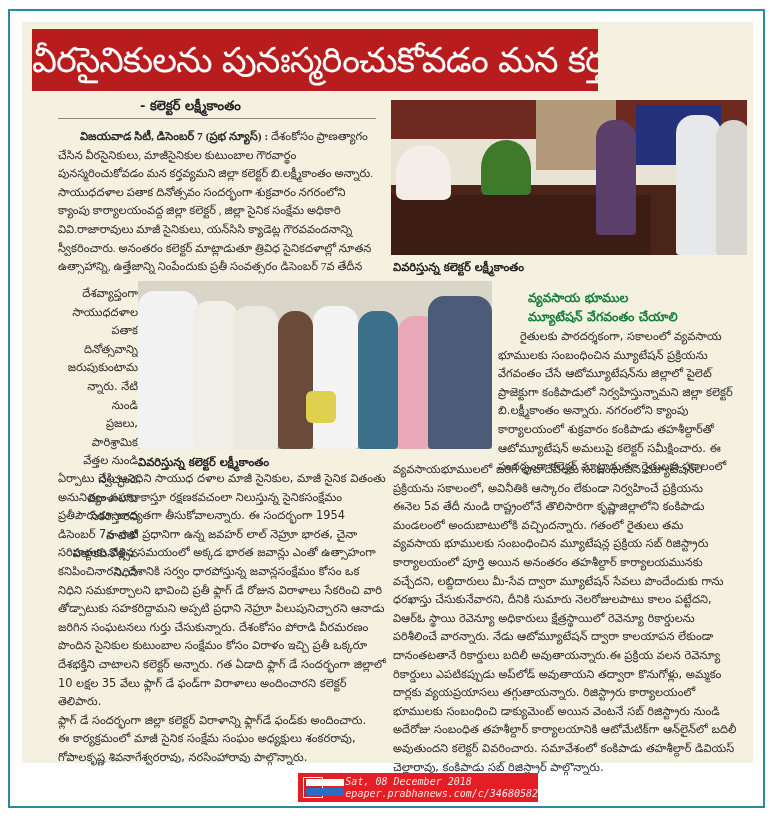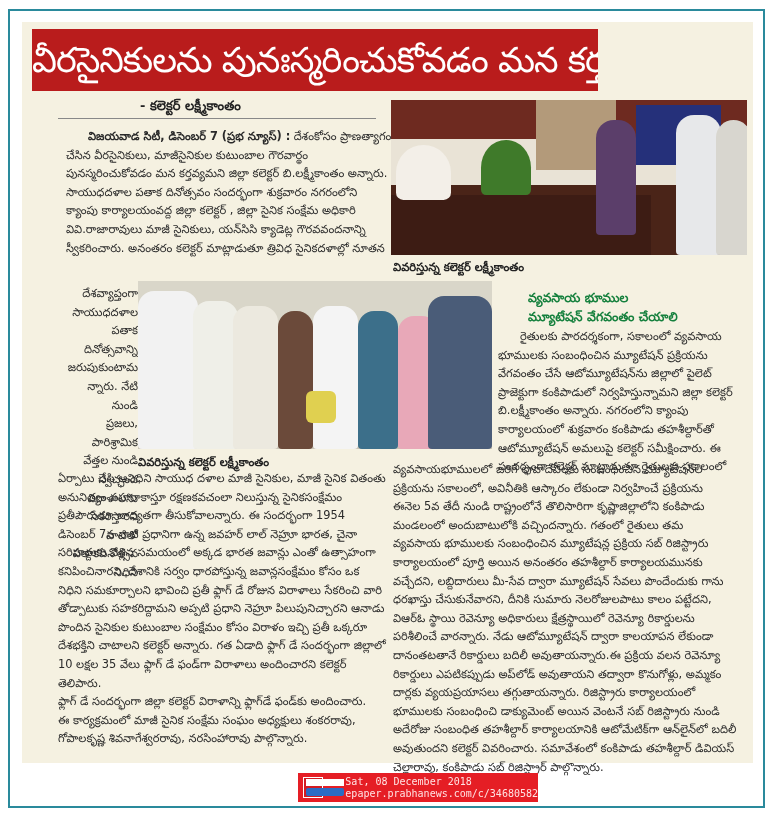--- a/index.html
+++ b/index.html
@@ -27,40 +27,41 @@
   .photo1 .plant{position:absolute;left:90px;top:40px;width:50px;height:55px;background:#3f7a2a;border-radius:50% 50% 10% 10%;}
   .cap1{position:absolute;left:393px;top:260px;font-size:11.5px;font-weight:bold;color:#222;}
   .photo2{position:absolute;left:138px;top:281px;width:354px;height:168px;background:linear-gradient(180deg,#d9d6c9 0 30%,#c9c3b5 30% 100%);}
   .photo2 .m{position:absolute;border-radius:16px 16px 4px 4px;}
   .cap2{position:absolute;left:138px;top:455px;font-size:11.5px;font-weight:bold;color:#222;}
   .subhead{position:absolute;left:528px;top:288px;font-size:12.5px;font-weight:bold;color:#15803d;line-height:19px;}
   .stamp{position:absolute;left:298px;top:773px;width:240px;height:29px;background:#e51e25;display:flex;align-items:center;}
   .stamp .logo{width:44px;height:21px;margin-left:5px;border:1px solid #fff;box-sizing:border-box;background:#d31b22;position:relative;}
   .stamp .logo .top{position:absolute;left:2px;top:1px;width:38px;height:7px;background:#fff;}
   .stamp .logo .bot{position:absolute;left:2px;top:10px;width:38px;height:8px;background:#2b6cc4;border-radius:2px;}
-  .stamp .meta{margin-left:22px;font-family:"DejaVu Sans Mono",monospace;font-size:10px;line-height:12px;color:#ffe3e3;}
+  .stamp .meta{margin-left:22px;font-family:"DejaVu Sans Mono",monospace;font-size:10px;line-height:12px;color:#ffe3e3;font-style:italic;}
 </style>
 </head>
 <body>
 
 <div class="frame"></div>
 <div class="panel"></div>
 
 <div class="headline">వీరసైనికులను పునఃస్మరించుకోవడం మన కర్తవ్యం</div>
 <div class="byline">-  కలెక్టర్ లక్ష్మీకాంతం</div>
 <div class="rule"></div>
 
-<div class="txt" style="left:66px;top:127px;width:330px;">
+<div class="txt" style="left:58px;top:127px;width:330px;font-family:Liberation Serif, serif;">
   <p class="ind"><span class="lead">విజయవాడ సిటీ, డిసెంబర్ 7 (ప్రభ న్యూస్) :</span> <span>దేశంకోసం ప్రాణత్యాగం</span></p>
   <p>చేసిన వీరసైనికులు, మాజీసైనికుల కుటుంబాల గౌరవార్థం</p>
   <p>పునస్మరించుకోవడం మన కర్తవ్యమని జిల్లా కలెక్టర్ బి.లక్ష్మీకాంతం అన్నారు.</p>
   <p>సాయుధదళాల పతాక దినోత్సవం సందర్భంగా శుక్రవారం నగరంలోని</p>
   <p>క్యాంపు కార్యాలయంవద్ద జిల్లా కలెక్టర్ , జిల్లా సైనిక సంక్షేమ అధికారి</p>
   <p>వివి.రాజారావులు మాజీ సైనికులు, యన్‌సిసి క్యాడెట్ల గౌరవవందనాన్ని</p>
   <p>స్వీకరించారు. అనంతరం కలెక్టర్ మాట్లాడుతూ త్రివిధ సైనికదళాల్లో నూతన</p>
+  <p>ఉత్సాహాన్ని, ఉత్తేజాన్ని నింపేందుకు ప్రతీ సంవత్సరం డిసెంబర్ 7వ తేదీన</p>
 </div>
 
 <div class="txt" style="left:58px;top:284px;width:80px;text-align:right;">
   <p>దేశవ్యాప్తంగా</p>
   <p>సాయుధదళాల</p>
   <p>పతాక దినోత్సవాన్ని</p>
   <p>జరుపుకుంటామ</p>
   <p>న్నారు. నేటి నుండి</p>
   <p>ప్రజలు, పారిశ్రామిక</p>
   <p>వేత్తల నుండి</p>
@@ -97,20 +98,21 @@
 
 <div class="txt" style="left:58px;top:469px;width:335px;">
   <p>ఏర్పాటు చేసి ఆనిధిని సాయుధ దళాల మాజీ సైనికుల, మాజీ సైనిక వితంతు</p>
   <p>అనునిత్యం పహారాకాస్తూ రక్షణకవచంలా నిలుస్తున్న సైనికసంక్షేమం</p>
   <p>ప్రతీపౌరుడూ బాధ్యతగా తీసుకోవాలన్నారు. ఈ సందర్భంగా 1954</p>
   <p>డిసెంబర్ 7న నాటి ప్రధానిగా ఉన్న జవహర్ లాల్ నెహ్రూ భారత, చైనా</p>
   <p>సరిహద్దుకు వెళ్లిన సమయంలో అక్కడ భారత జవాన్లు ఎంతో ఉత్సాహంగా</p>
   <p>కనిపించినారని, దేశానికి సర్వం ధారపోస్తున్న జవాన్లసంక్షేమం కోసం ఒక</p>
   <p>నిధిని సమకూర్చాలని భావించి ప్రతీ ఫ్లాగ్ డే రోజున విరాళాలు సేకరించి వారి</p>
   <p>తోడ్పాటుకు సహకరిద్దామని అప్పటి ప్రధాని నెహ్రూ పిలుపునిచ్చారని ఆనాడు</p>
+  <p>జరిగిన సంఘటనలు గుర్తు చేసుకున్నారు. దేశంకోసం పోరాడి వీరమరణం</p>
   <p>పొందిన సైనికుల కుటుంబాల సంక్షేమం కోసం విరాళం ఇచ్చి ప్రతీ ఒక్కరూ</p>
   <p>దేశభక్తిని చాటాలని కలెక్టర్ అన్నారు. గత ఏడాది ఫ్లాగ్ డే సందర్భంగా జిల్లాలో</p>
   <p>10 లక్షల 35 వేలు ఫ్లాగ్ డే ఫండ్‌గా విరాళాలు అందించారని కలెక్టర్ తెలిపారు.</p>
   <p>ఫ్లాగ్ డే సందర్భంగా జిల్లా కలెక్టర్ విరాళాన్ని ఫ్లాగ్‌డే ఫండ్‌కు అందించారు.</p>
   <p>ఈ కార్యక్రమంలో మాజీ సైనిక సంక్షేమ సంఘం అధ్యక్షులు శంకరరావు,</p>
   <p>గోపాలకృష్ణ శివనాగేశ్వరరావు, నరసింహారావు పాల్గొన్నారు.</p>
 </div>
 
 <div class="subhead">
   <div>వ్యవసాయ భూముల</div>

